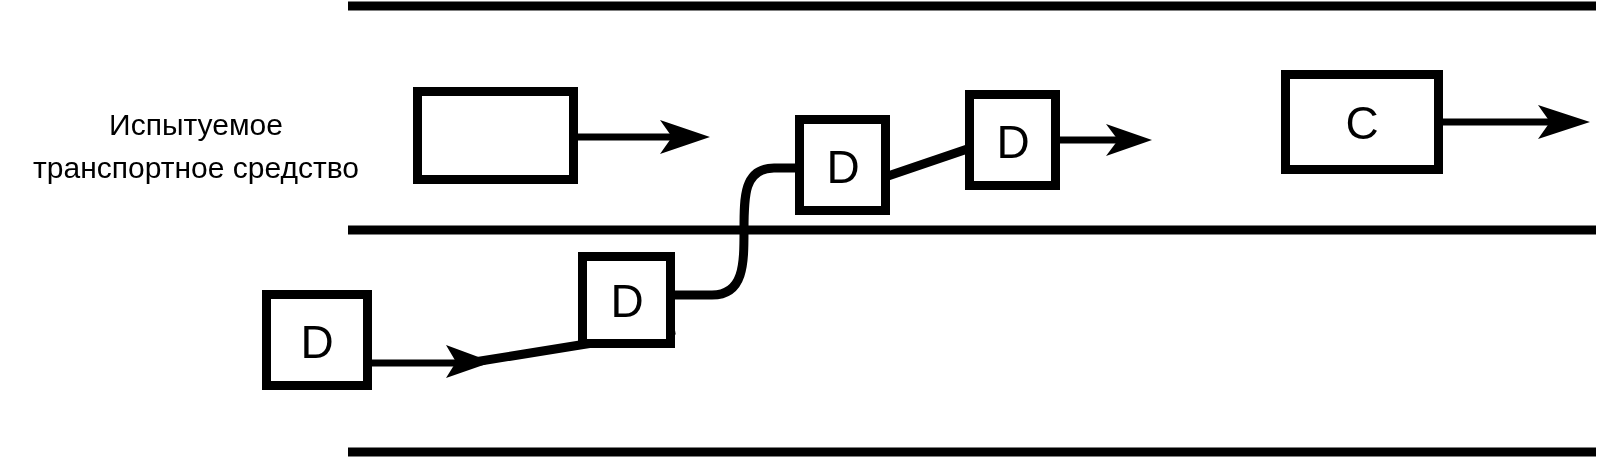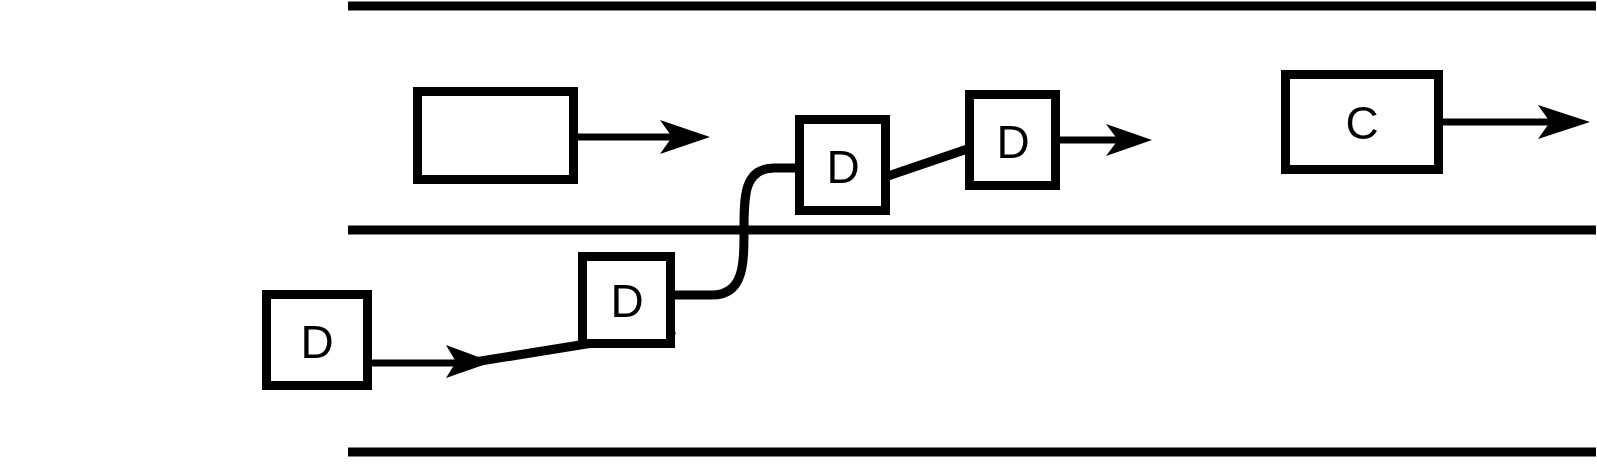--- a/index.html
+++ b/index.html
@@ -132,14 +132,16 @@
       </g>
 
       <g>
         <rect class="box-shape" x="582.5" y="256.5" width="88" height="87"></rect>
         <text class="box-letter" x="627" y="301">D</text>
       </g>
     </g>
 
   </svg>
 
+  <div class="vehicle-label">Испытуемое
+транспортное средство</div>
 
 </div>
 
 </body></html>

